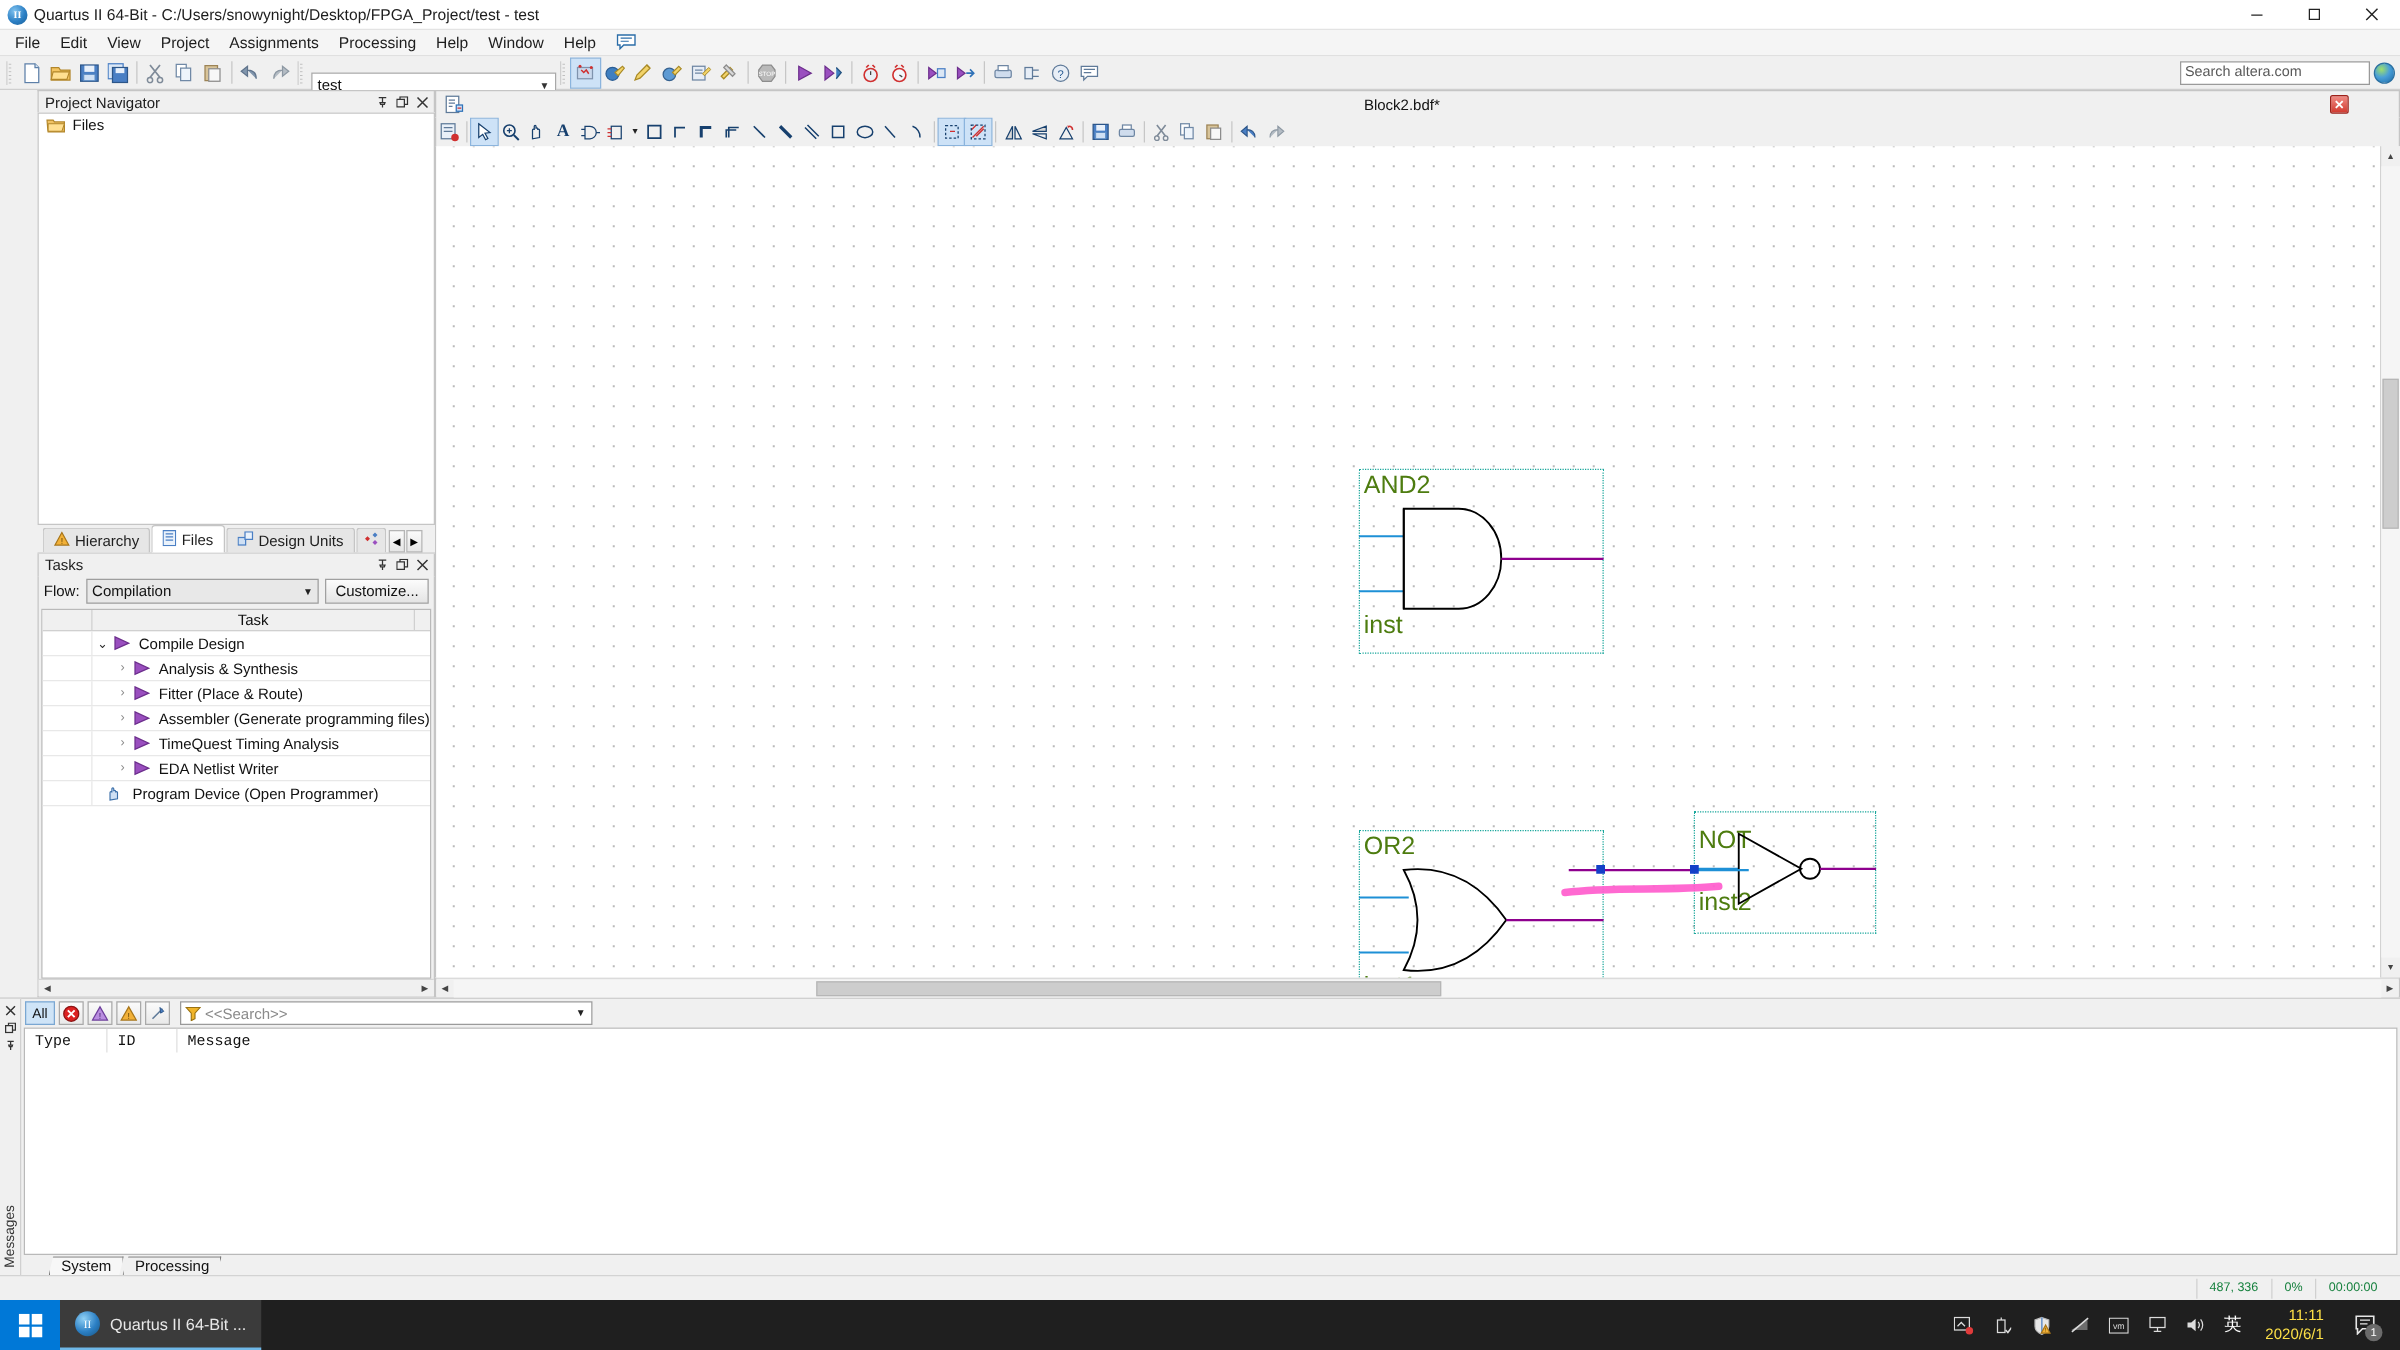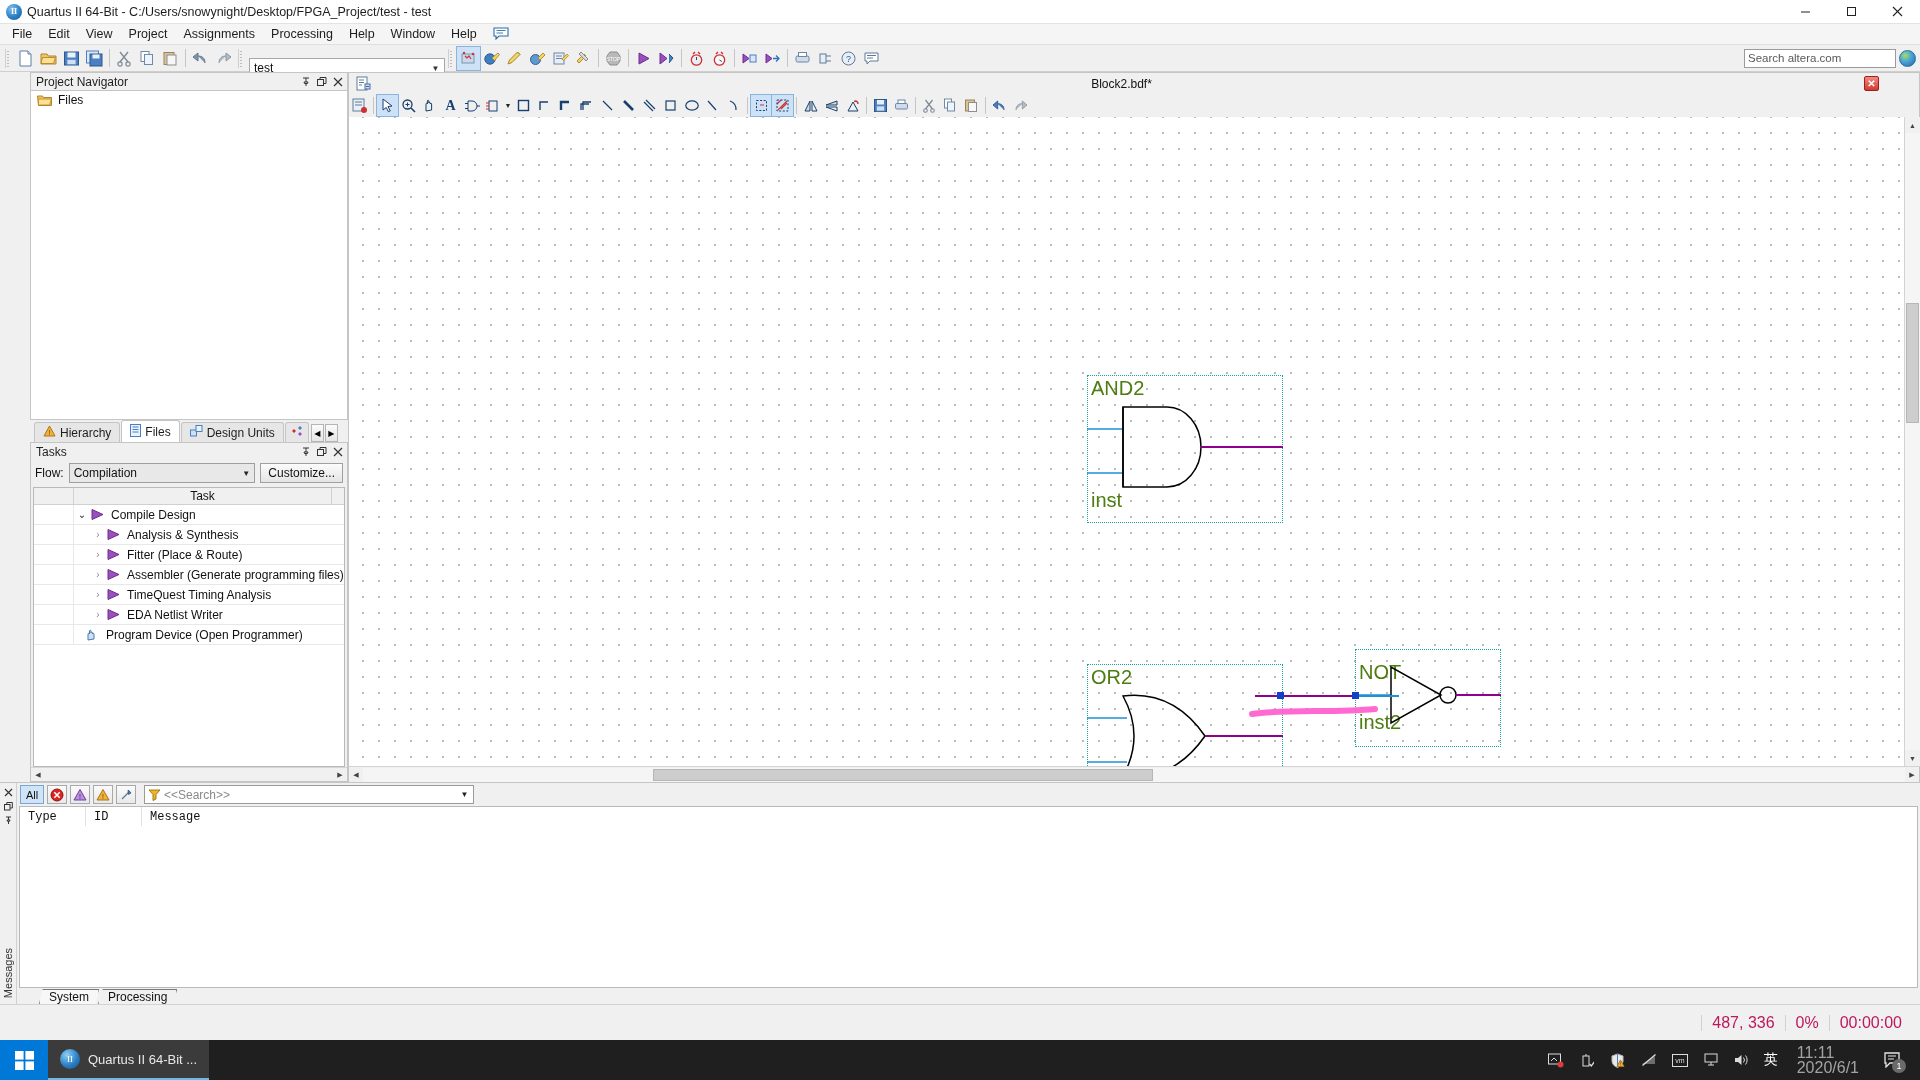--- a/index.html
+++ b/index.html
@@ -234,43 +234,43 @@
   .msgtab {
     height: 15px; padding: 0 9px; font-size: 12px; color: #111; display: flex; align-items: center;
     border: 1px solid #7a7a7a; border-bottom: none; background: #f0f0f0;
     border-radius: 0 0 0 0; margin-right: -1px;
     clip-path: polygon(6% 0, 100% 0, 94% 100%, 0% 100%);
   }
   .msgtab.active { background: #f7f7f7; font-weight: normal; }
 
   
   .statusbar {
-    height: 36px; background: #f0f0f0; display: flex; align-items: center; flex: none;
-    border-top: 1px solid #d3d3d3; font-size: 16px; color: #be185d; justify-content: flex-end;
+    height: 20px; background: #f0f0f0; display: flex; align-items: center; flex: none;
+    border-top: 1px solid #d3d3d3; font-size: 10px; color: #15803d; justify-content: flex-end;
   }
   .sb-seg { padding: 0 10px; border-left: 1px solid #d0d0d0; height: 16px; display: flex; align-items: center; }
 
   
   .taskbar { height: 40px; background: #1f1f1f; display: flex; align-items: center; flex: none; }
   .startbtn { width: 48px; height: 40px; background: #0078d7; display: flex; align-items: center; justify-content: center; flex: none; }
   .tbapp {
     height: 40px; display: flex; align-items: center; gap: 8px; padding: 0 12px;
     background: #3b3b3b; border-bottom: 2px solid #6fb8e8; color: #e8e8e8; font-size: 13px; flex: none;
   }
   .tbapp .aic {
     width: 20px; height: 20px; border-radius: 50%;
     background: radial-gradient(circle at 35% 30%, #8fd0f5 0%, #2b7fc4 55%, #17527f 100%);
     position: relative; flex: none;
   }
   .tbapp .aic::after { content: "II"; position: absolute; inset: 0; color: #fff; font-size: 9px;
     display: flex; align-items: center; justify-content: center; font-family: "Liberation Serif", serif; }
   .tbspacer { flex: 1; }
   .tray { display: flex; align-items: center; gap: 13px; color: #e6e6e6; padding-right: 12px; }
   .tray .ti { width: 18px; height: 18px; display: flex; align-items: center; justify-content: center; font-size: 13px; }
-  .clock { display: flex; flex-direction: column; align-items: flex-start; color: #a3a3a3; font-size: 16px; line-height: 15px; padding: 0 6px; }
+  .clock { display: flex; flex-direction: column; align-items: flex-end; color: #fde047; font-size: 12px; line-height: 15px; padding: 0 6px; }
   .notif { width: 30px; height: 40px; display: flex; align-items: center; justify-content: center; position: relative; color: #e6e6e6; }
   .notif .badge {
     position: absolute; right: 2px; bottom: 7px; width: 14px; height: 14px; border-radius: 50%;
     background: #6b6b6b; color: #fff; font-size: 9px; display: flex; align-items: center; justify-content: center;
   }
 </style>
 </head>
 <body>
 
 <div id="app">

